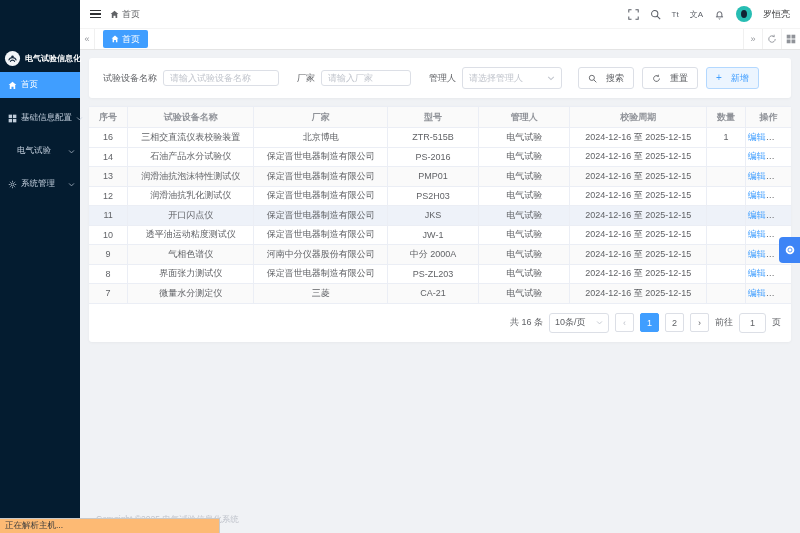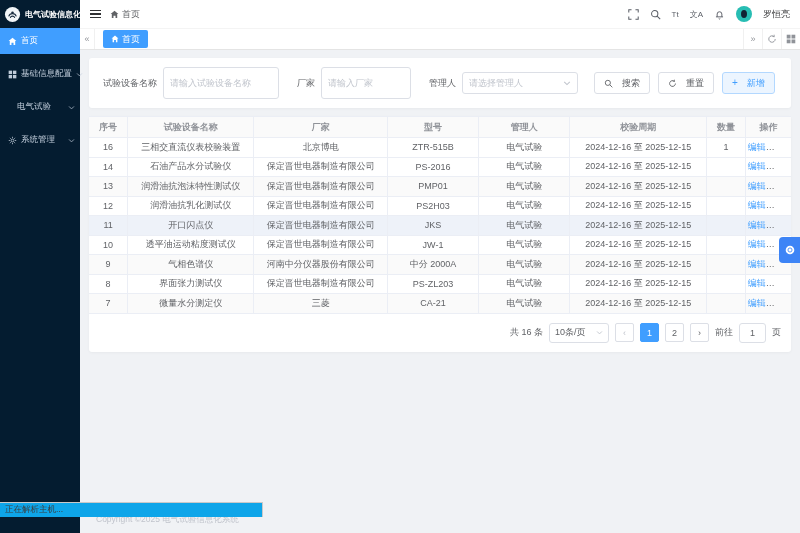--- a/index.html
+++ b/index.html
@@ -2,21 +2,21 @@
 <html><head>
 <meta charset="utf-8">
 <style>
   * { margin:0; padding:0; box-sizing:border-box; }
   html,body { width:800px; height:533px; overflow:hidden;
     font-family:"Liberation Sans","DejaVu Sans",sans-serif; }
   .app { position:relative; width:800px; height:533px; background:#f0f2f5; overflow:hidden; }
 
   
   .sidebar { position:absolute; left:0; top:0; width:80px; height:100%; background:#041c30; z-index:2; }
-  .logo-row { height:28px; display:flex; align-items:center; gap:4px; padding:0 4px; }
+  .logo-row { height:28px; display:flex; align-items:center; gap:4px; padding:0 4px;margin-top:44px; }
   .logo-title { color:#fff; font-weight:bold; font-size:8px; white-space:nowrap; letter-spacing:0; }
   .menu-list { padding-top:0; }
   .menu-item { height:26px; display:flex; align-items:center; gap:4px; padding:0 5px 0 8px;
     color:#bfcbd9; font-size:8.5px; cursor:pointer; white-space:nowrap; }
   .menu-item + .menu-item { margin-top:7px; }
   .menu-item.active { background:#409eff; color:#fff; margin-top:0; }
   .menu-item.indent { padding-left:17px; }
   .menu-item .mi-icon { display:flex; align-items:center; }
   .menu-item .chevron { margin-left:auto; display:flex; align-items:center; opacity:.8; }
 
@@ -42,24 +42,24 @@
     padding:2.5px 8px; display:flex; gap:3px; align-items:center; cursor:pointer; }
   .tabbar-right { margin-left:auto; display:flex; height:100%; }
   .tbr-cell { width:19px; height:100%; border-left:1px solid #f0f0f0; display:flex; align-items:center;
     justify-content:center; color:#909399; font-size:9px; cursor:pointer; }
 
   
   .content { flex:1 1 auto; padding:8px 9px; position:relative; }
   .filter-card { background:#fff; border-radius:3px; padding:9px 10px; display:flex; align-items:center;
     box-shadow:0 1px 3px rgba(0,0,0,.04); }
   .f-label { font-size:9px; color:#606266; margin:0 6px 0 4px; white-space:nowrap; }
-  .f-input { height:32px; border:1px solid #dcdfe6; border-radius:3px; font-size:9px; padding:0 6px;
+  .f-input { height:16px; border:1px solid #dcdfe6; border-radius:3px; font-size:9px; padding:0 6px;
     color:#606266; background:#fff; outline:none; }
   .f-input::placeholder { color:#c0c4cc; }
-  .f-select { width:116px; height:22px; border:1px solid #dcdfe6; border-radius:3px; background:#fff;
+  .f-select { width:100px; height:22px; border:1px solid #dcdfe6; border-radius:3px; background:#fff;
     display:flex; align-items:center; justify-content:space-between; padding:0 6px; cursor:pointer; }
   .f-select .ph { font-size:9px; color:#c0c4cc; }
   .btn { height:22px; border:1px solid #dcdfe6; border-radius:3px; background:#fff; font-size:9px;
     color:#606266; display:flex; align-items:center; gap:9px; padding:0 9px; margin-left:8px; cursor:pointer; white-space:nowrap; }
   .btn.add { background:#ecf5ff; border-color:#b3d8ff; color:#409eff; }
   .plus-g { font-size:10px; line-height:1; }
 
   .table-card { background:#fff; border-radius:3px; margin-top:8px; box-shadow:0 1px 3px rgba(0,0,0,.04); }
   table { width:100%; border-collapse:collapse; font-size:9px; table-layout:fixed; }
   th { background:#fafafa; color:#909399; font-weight:bold; height:21px; border:1px solid #ebeef5;
@@ -83,21 +83,21 @@
   .pbtn.dis { color:#c0c4cc; }
   .pbtn.active { background:#409eff; border-color:#409eff; color:#fff; }
   .goto-input { width:27px; height:20px; border:1px solid #dcdfe6; border-radius:3px; text-align:center;
     font-size:9px; color:#606266; outline:none; }
 
   .footer { position:absolute; bottom:7px; left:16px; right:0; text-align:left; color:#c0c4cc; font-size:8.5px; }
 
   .float-btn { position:absolute; right:0; top:237px; width:21px; height:26px; background:#3d84f6;
     border-radius:4px 0 0 4px; display:flex; align-items:center; justify-content:center; z-index:4; cursor:pointer; }
 
-  .status-bar { position:absolute; left:0; bottom:16px; width:263px; height:15px; background:#0ea5e9;
+  .status-bar { position:absolute; left:0; bottom:0; width:220px; height:15px; background:#fdba74;
     border-top:1px solid #c9c9c9; border-right:1px solid #c9c9c9; font-size:8.5px; color:#3c3c3c;
     line-height:13px; padding-left:5px; z-index:6; }
 </style>
 </head>
 <body>
 
 <div class="app">
 
   <aside class="sidebar">
     <div class="logo-row">

